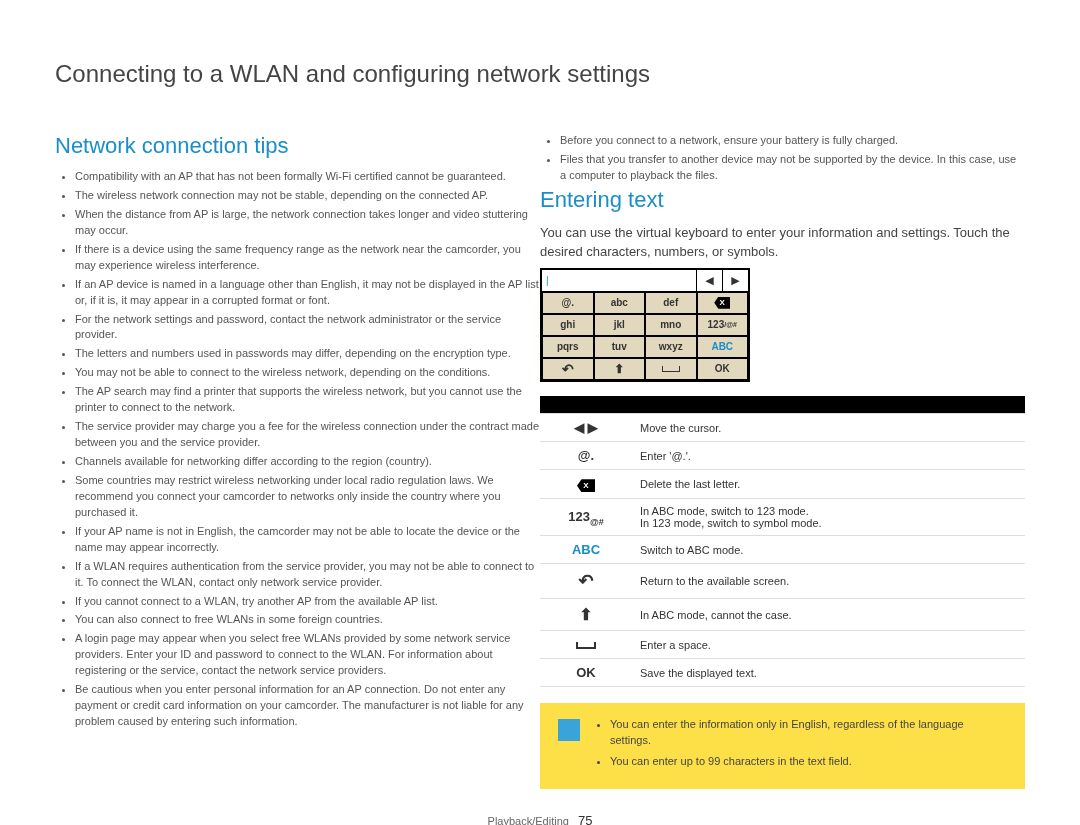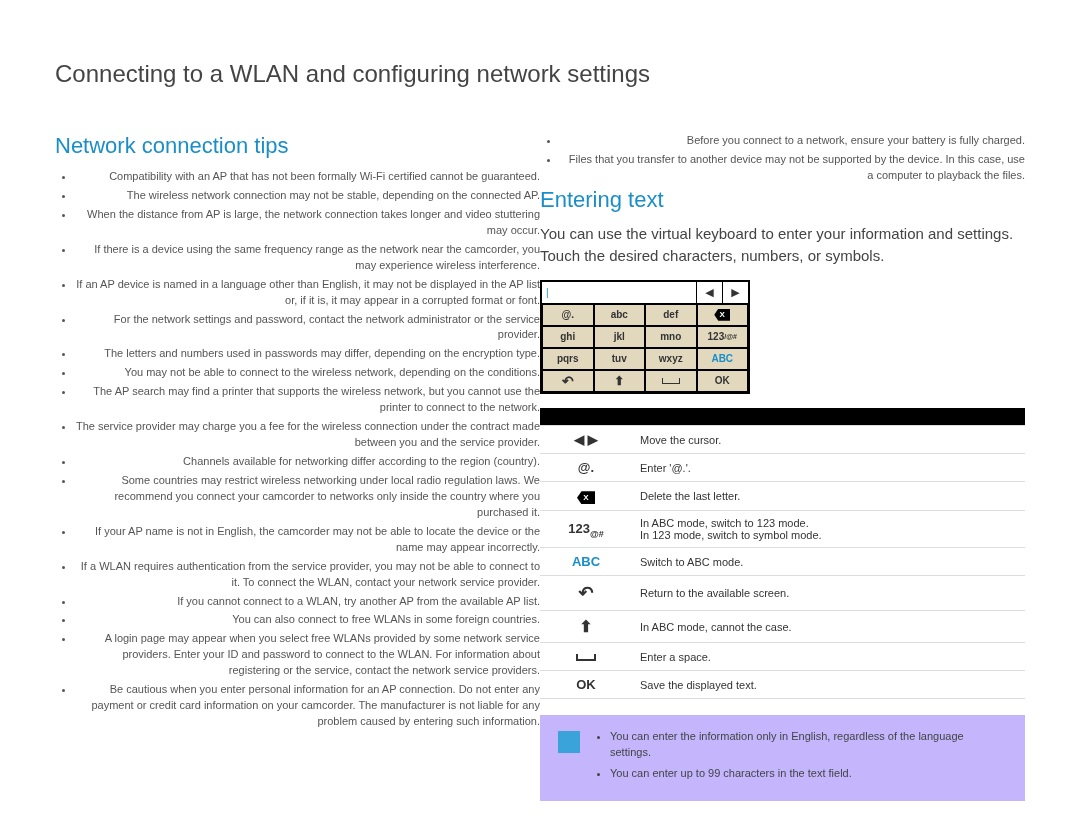--- a/index.html
+++ b/index.html
@@ -3,23 +3,23 @@
 <meta charset="utf-8">
 <style>
   * { box-sizing: border-box; margin: 0; padding: 0; }
   html, body { width: 1080px; height: 825px; background: #fff; font-family: Arial, Helvetica, sans-serif; color: #333; }
   .page { padding: 60px 55px 20px 55px; }
   .page-title { font-size: 24px; color: #444; font-weight: normal; margin-bottom: 45px; }
   .cols { display: flex; }
   .col { flex: 1; min-width: 0; }
   .section-h { color: #1a8ec9; font-size: 22px; font-weight: normal; margin-bottom: 10px; }
   .section-h.entering { }
-  ul.bullets { list-style: disc; padding-left: 20px; font-size: 11px; line-height: 1.45; color: #555; text-align: right; }
+  ul.bullets { list-style: disc; padding-left: 20px; font-size: 11px; line-height: 1.45; color: #555; }
   ul.bullets li { margin-bottom: 3px; }
-  .intro { font-size: 15px; color: #444; line-height: 1.5; margin-bottom: 12px; }
+  .intro { font-size: 13px; color: #444; line-height: 1.5; margin-bottom: 6px; }
 
   
   .keypad { border: 2px solid #000; width: 210px; }
   .text-row { display: flex; align-items: stretch; height: 22px; border-bottom: 1px solid #000; }
   .text-field { flex: 1; background: #fff; font-size: 10px; padding-left: 4px; color:#1a8ec9; display:flex; align-items:center; }
   .nav-btn { width: 26px; display: flex; align-items: center; justify-content: center; background: #fff; border-left: 1px solid #000; font-size: 11px; }
   .key-grid { display: grid; grid-template-columns: repeat(4, 1fr); }
   .key { background: #e2d8bd; border: 1px solid #000; height: 22px; display: flex; align-items: center; justify-content: center; font-size: 10px; font-weight: bold; color: #333; }
   .key.blue { color: #1a8ec9; }
   .key .bksp { width: 16px; height: 12px; background: #000; color: #fff; display: flex; align-items: center; justify-content: center; font-size: 8px; clip-path: polygon(25% 0, 100% 0, 100% 100%, 25% 100%, 0 50%); }
@@ -31,21 +31,21 @@
   .icon-table { width: 100%; border-collapse: collapse; margin-top: 14px; font-size: 11px; }
   .icon-table thead td { background: #000; height: 18px; }
   .icon-table td { border-bottom: 1px solid #ddd; padding: 6px 8px; vertical-align: middle; }
   .icon-table td.icon-cell { width: 92px; text-align: center; font-weight: bold; font-size: 13px; }
   .icon-bksp { display:inline-flex; width: 18px; height: 13px; background: #000; color: #fff; align-items: center; justify-content: center; font-size: 8px; clip-path: polygon(25% 0, 100% 0, 100% 100%, 25% 100%, 0 50%); }
   .icon-space { display:inline-block; width: 20px; height: 7px; border: 2px solid #333; border-top: none; }
   .blue { color:#1a8ec9; }
   .mode-sub { font-size: 9px; vertical-align: sub; }
 
   
-  .note-box { display: flex; gap: 14px; background: #c4b5fd; padding: 14px 18px; margin-top: 16px; font-size: 11px; color: #444; }
+  .note-box { display: flex; gap: 14px; background: #fde047; padding: 14px 18px; margin-top: 16px; font-size: 11px; color: #444; }
   .note-icon { width: 22px; height: 22px; background: #3aa3d9; flex-shrink: 0; margin-top: 2px; }
   .note-box ul { list-style: disc; padding-left: 16px; }
   .note-box li { margin-bottom: 6px; line-height: 1.4; }
 
   .footer { text-align: center; font-size: 11px; color: #666; margin-top: 24px; }
   .footer .pg { font-size: 13px; color: #333; margin-left: 6px; }
 </style>
 </head>
 <body>
 
@@ -63,21 +63,21 @@
         <li>If there is a device using the same frequency range as the network near the camcorder, you may experience wireless interference.</li>
         <li>If an AP device is named in a language other than English, it may not be displayed in the AP list or, if it is, it may appear in a corrupted format or font.</li>
         <li>For the network settings and password, contact the network administrator or the service provider.</li>
         <li>The letters and numbers used in passwords may differ, depending on the encryption type.</li>
         <li>You may not be able to connect to the wireless network, depending on the conditions.</li>
         <li>The AP search may find a printer that supports the wireless network, but you cannot use the printer to connect to the network.</li>
         <li>The service provider may charge you a fee for the wireless connection under the contract made between you and the service provider.</li>
         <li>Channels available for networking differ according to the region (country).</li>
         <li>Some countries may restrict wireless networking under local radio regulation laws. We recommend you connect your camcorder to networks only inside the country where you purchased it.</li>
         <li>If your AP name is not in English, the camcorder may not be able to locate the device or the name may appear incorrectly.</li>
-        <li>If a WLAN requires authentication from the service provider, you may not be able to connect to it. To connect the WLAN, contact your network service provider.</li>
+        <li>If a WLAN requires authentication from the service provider, you may not be able to connect to it. To connect the WLAN, contact only network service provider.</li>
         <li>If you cannot connect to a WLAN, try another AP from the available AP list.</li>
         <li>You can also connect to free WLANs in some foreign countries.</li>
         <li>A login page may appear when you select free WLANs provided by some network service providers. Enter your ID and password to connect to the WLAN. For information about registering or the service, contact the network service providers.</li>
         <li>Be cautious when you enter personal information for an AP connection. Do not enter any payment or credit card information on your camcorder. The manufacturer is not liable for any problem caused by entering such information.</li>
       </ul>
     </div>
 
     <div class="col">
       <ul class="bullets">
         <li>Before you connect to a network, ensure your battery is fully charged.</li>

